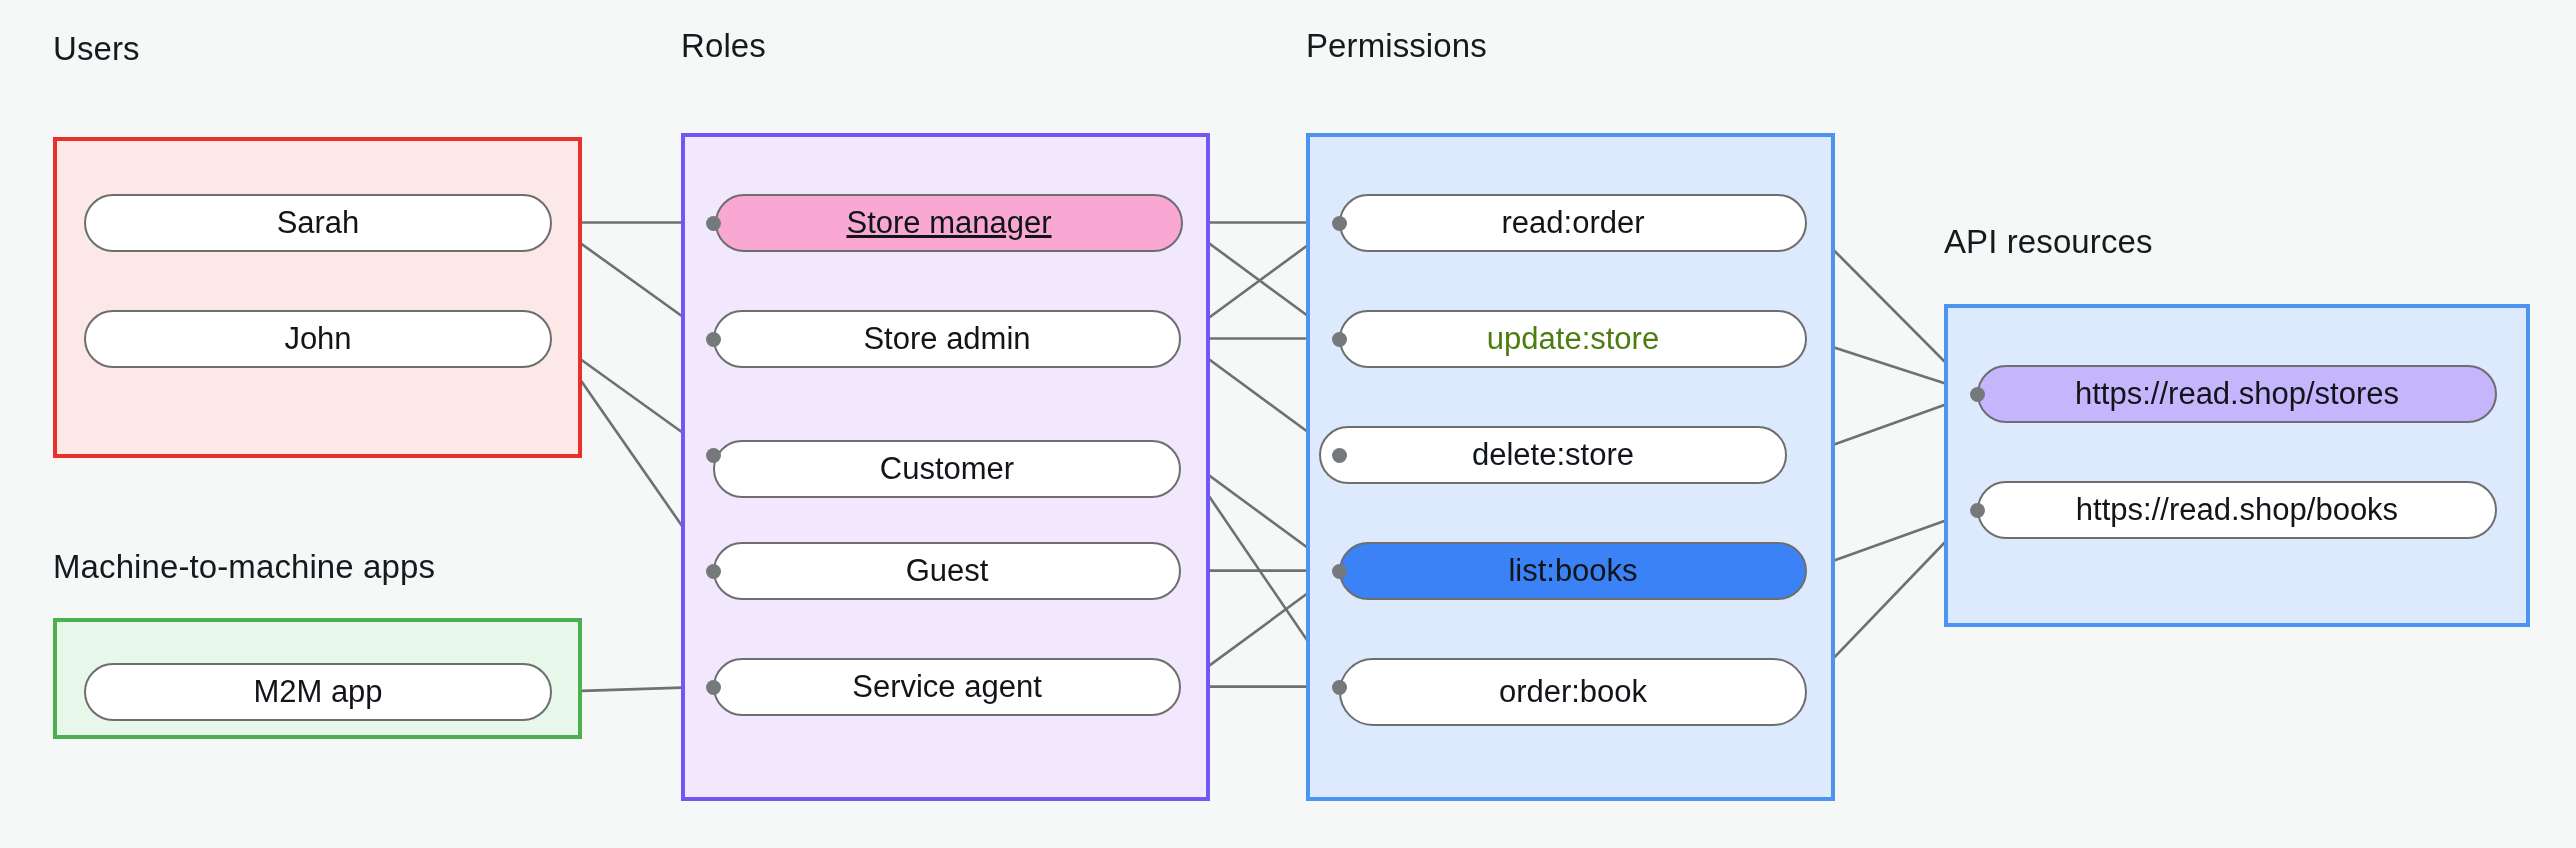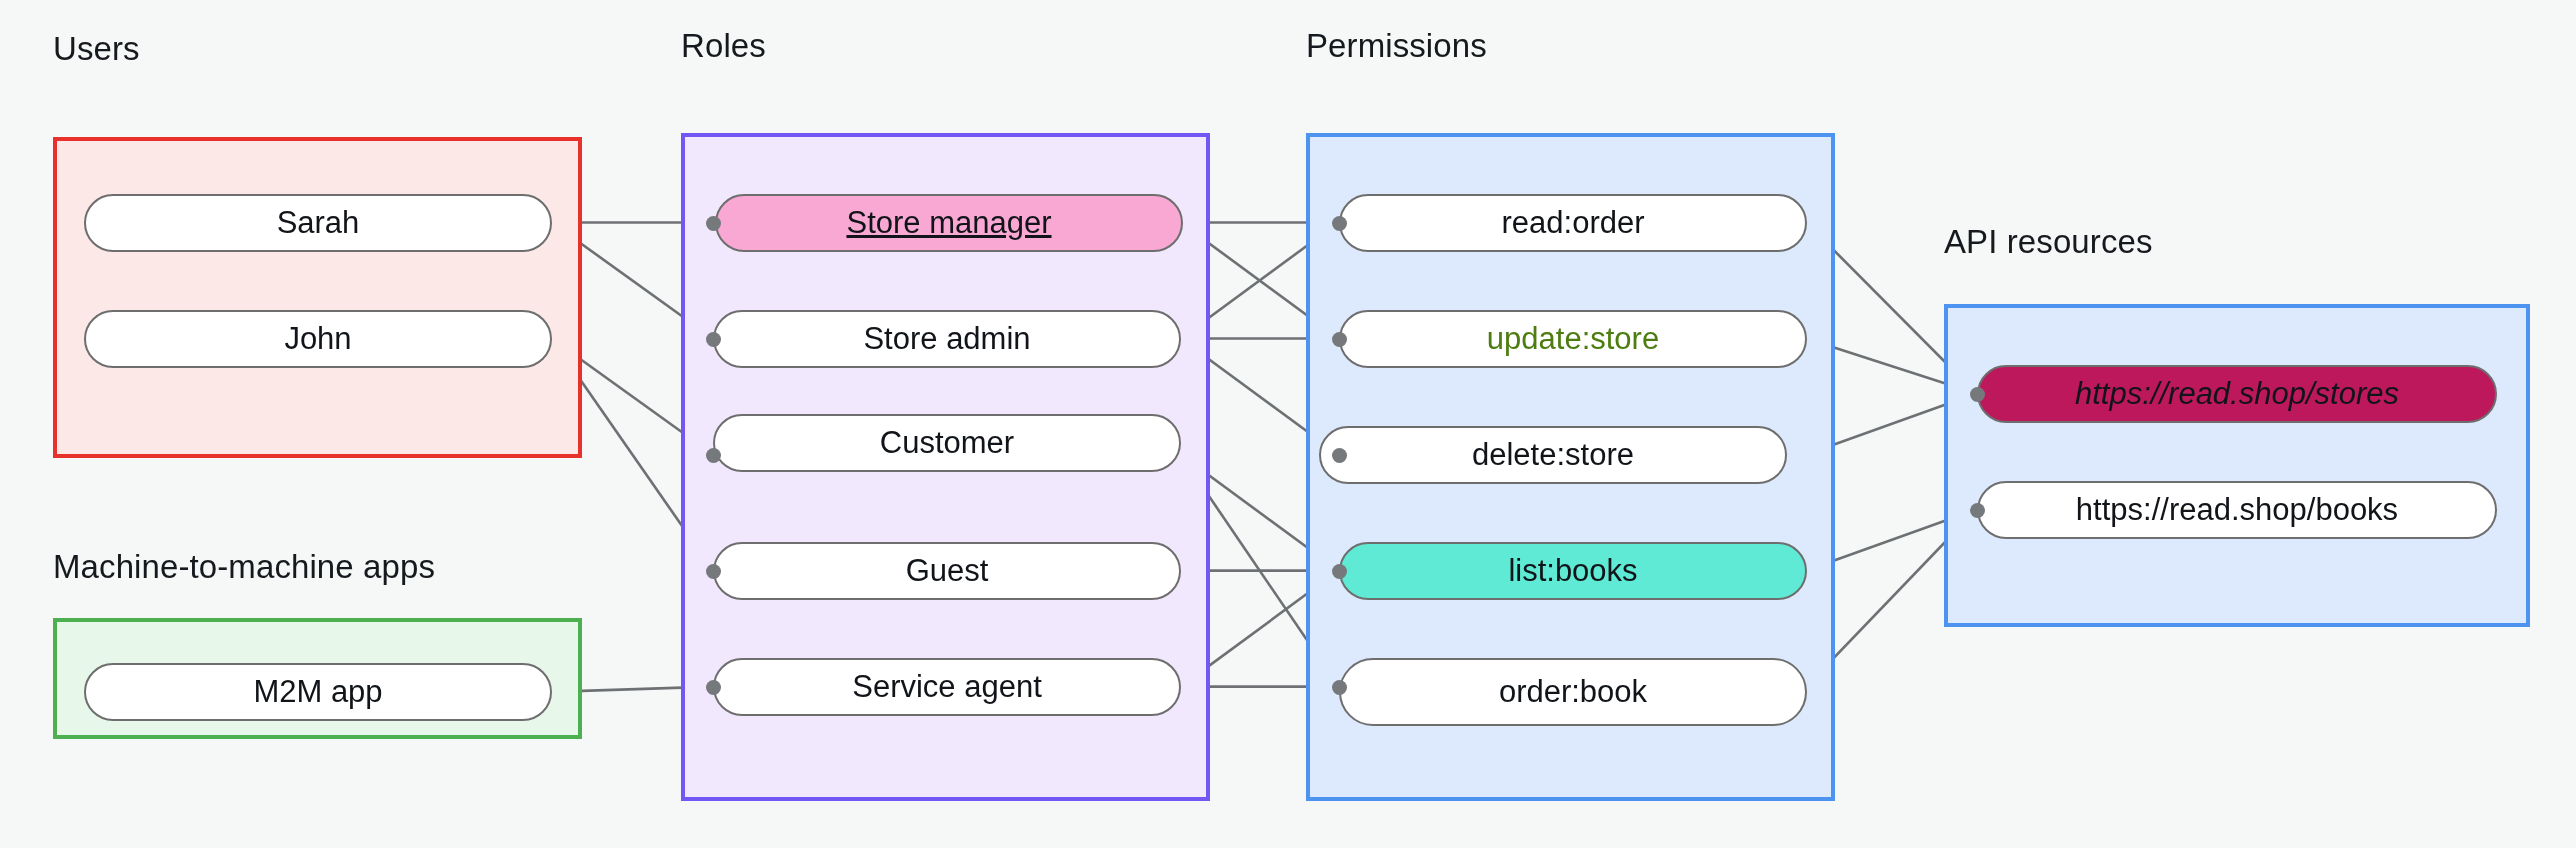--- a/index.html
+++ b/index.html
@@ -88,45 +88,45 @@
       </div>
       <div class="node" style="left: 84px; top: 663px; width: 468px; height: 58px; border-color: rgb(110, 110, 110); background: rgb(255, 255, 255); color: rgb(17, 20, 24);">
         <span>M2M app</span>
       </div>
       <div class="node" style="left: 715px; top: 194px; width: 468px; height: 58px; border-color: rgb(110, 110, 110); background: #f9a8d4; color: rgb(17, 20, 24); text-decoration: underline;">
         <span>Store manager</span>
       </div>
       <div class="node" style="left: 713px; top: 310px; width: 468px; height: 58px; border-color: rgb(110, 110, 110); background: rgb(255, 255, 255); color: rgb(17, 20, 24);">
         <span>Store admin</span>
       </div>
-      <div class="node" style="left: 713px; top: 414px; width: 468px; height: 58px; border-color: rgb(110, 110, 110); background: rgb(255, 255, 255); color: rgb(17, 20, 24);">
+      <div class="node" style="left: 713px; top: 440px; width: 468px; height: 58px; border-color: rgb(110, 110, 110); background: rgb(255, 255, 255); color: rgb(17, 20, 24);">
         <span>Customer</span>
       </div>
       <div class="node" style="left: 713px; top: 542px; width: 468px; height: 58px; border-color: rgb(110, 110, 110); background: rgb(255, 255, 255); color: rgb(17, 20, 24);">
         <span>Guest</span>
       </div>
       <div class="node" style="left: 713px; top: 658px; width: 468px; height: 58px; border-color: rgb(110, 110, 110); background: rgb(255, 255, 255); color: rgb(17, 20, 24);">
         <span>Service agent</span>
       </div>
       <div class="node" style="left: 1339px; top: 194px; width: 468px; height: 58px; border-color: rgb(110, 110, 110); background: rgb(255, 255, 255); color: rgb(17, 20, 24);">
         <span>read:order</span>
       </div>
       <div class="node" style="left: 1339px; top: 310px; width: 468px; height: 58px; border-color: rgb(110, 110, 110); background: rgb(255, 255, 255); color: #4d7c0f;">
         <span>update:store</span>
       </div>
       <div class="node" style="left: 1319px; top: 426px; width: 468px; height: 58px; border-color: rgb(110, 110, 110); background: rgb(255, 255, 255); color: rgb(17, 20, 24);">
         <span>delete:store</span>
       </div>
-      <div class="node" style="left: 1339px; top: 542px; width: 468px; height: 58px; border-color: rgb(110, 110, 110); background: #5eead4; color: rgb(17, 20, 24);">
+      <div class="node" style="left: 1339px; top: 542px; width: 468px; height: 58px; border-color: rgb(110, 110, 110); background: #3b82f6; color: rgb(17, 20, 24);">
         <span>list:books</span>
       </div>
       <div class="node" style="left: 1339px; top: 658px; width: 468px; height: 68px; border-color: rgb(110, 110, 110); background: rgb(255, 255, 255); color: rgb(17, 20, 24);">
         <span>order:book</span>
       </div>
-      <div class="node" style="left: 1977px; top: 365px; width: 520px; height: 58px; border-color: rgb(110, 110, 110); background: #be185d; color: rgb(17, 20, 24); font-style: italic;">
+      <div class="node" style="left: 1977px; top: 365px; width: 520px; height: 58px; border-color: rgb(110, 110, 110); background: #c4b5fd; color: rgb(17, 20, 24);">
         <span>https://read.shop/stores</span>
       </div>
       <div class="node" style="left: 1977px; top: 481px; width: 520px; height: 58px; border-color: rgb(110, 110, 110); background: rgb(255, 255, 255); color: rgb(17, 20, 24);">
         <span>https://read.shop/books</span>
       </div>
     </div>
   <div id="dots-layer">
       <div class="dot" style="left: 706px; top: 216px;"></div>
       <div class="dot" style="left: 706px; top: 332px;"></div>
       <div class="dot" style="left: 706px; top: 448px;"></div>

